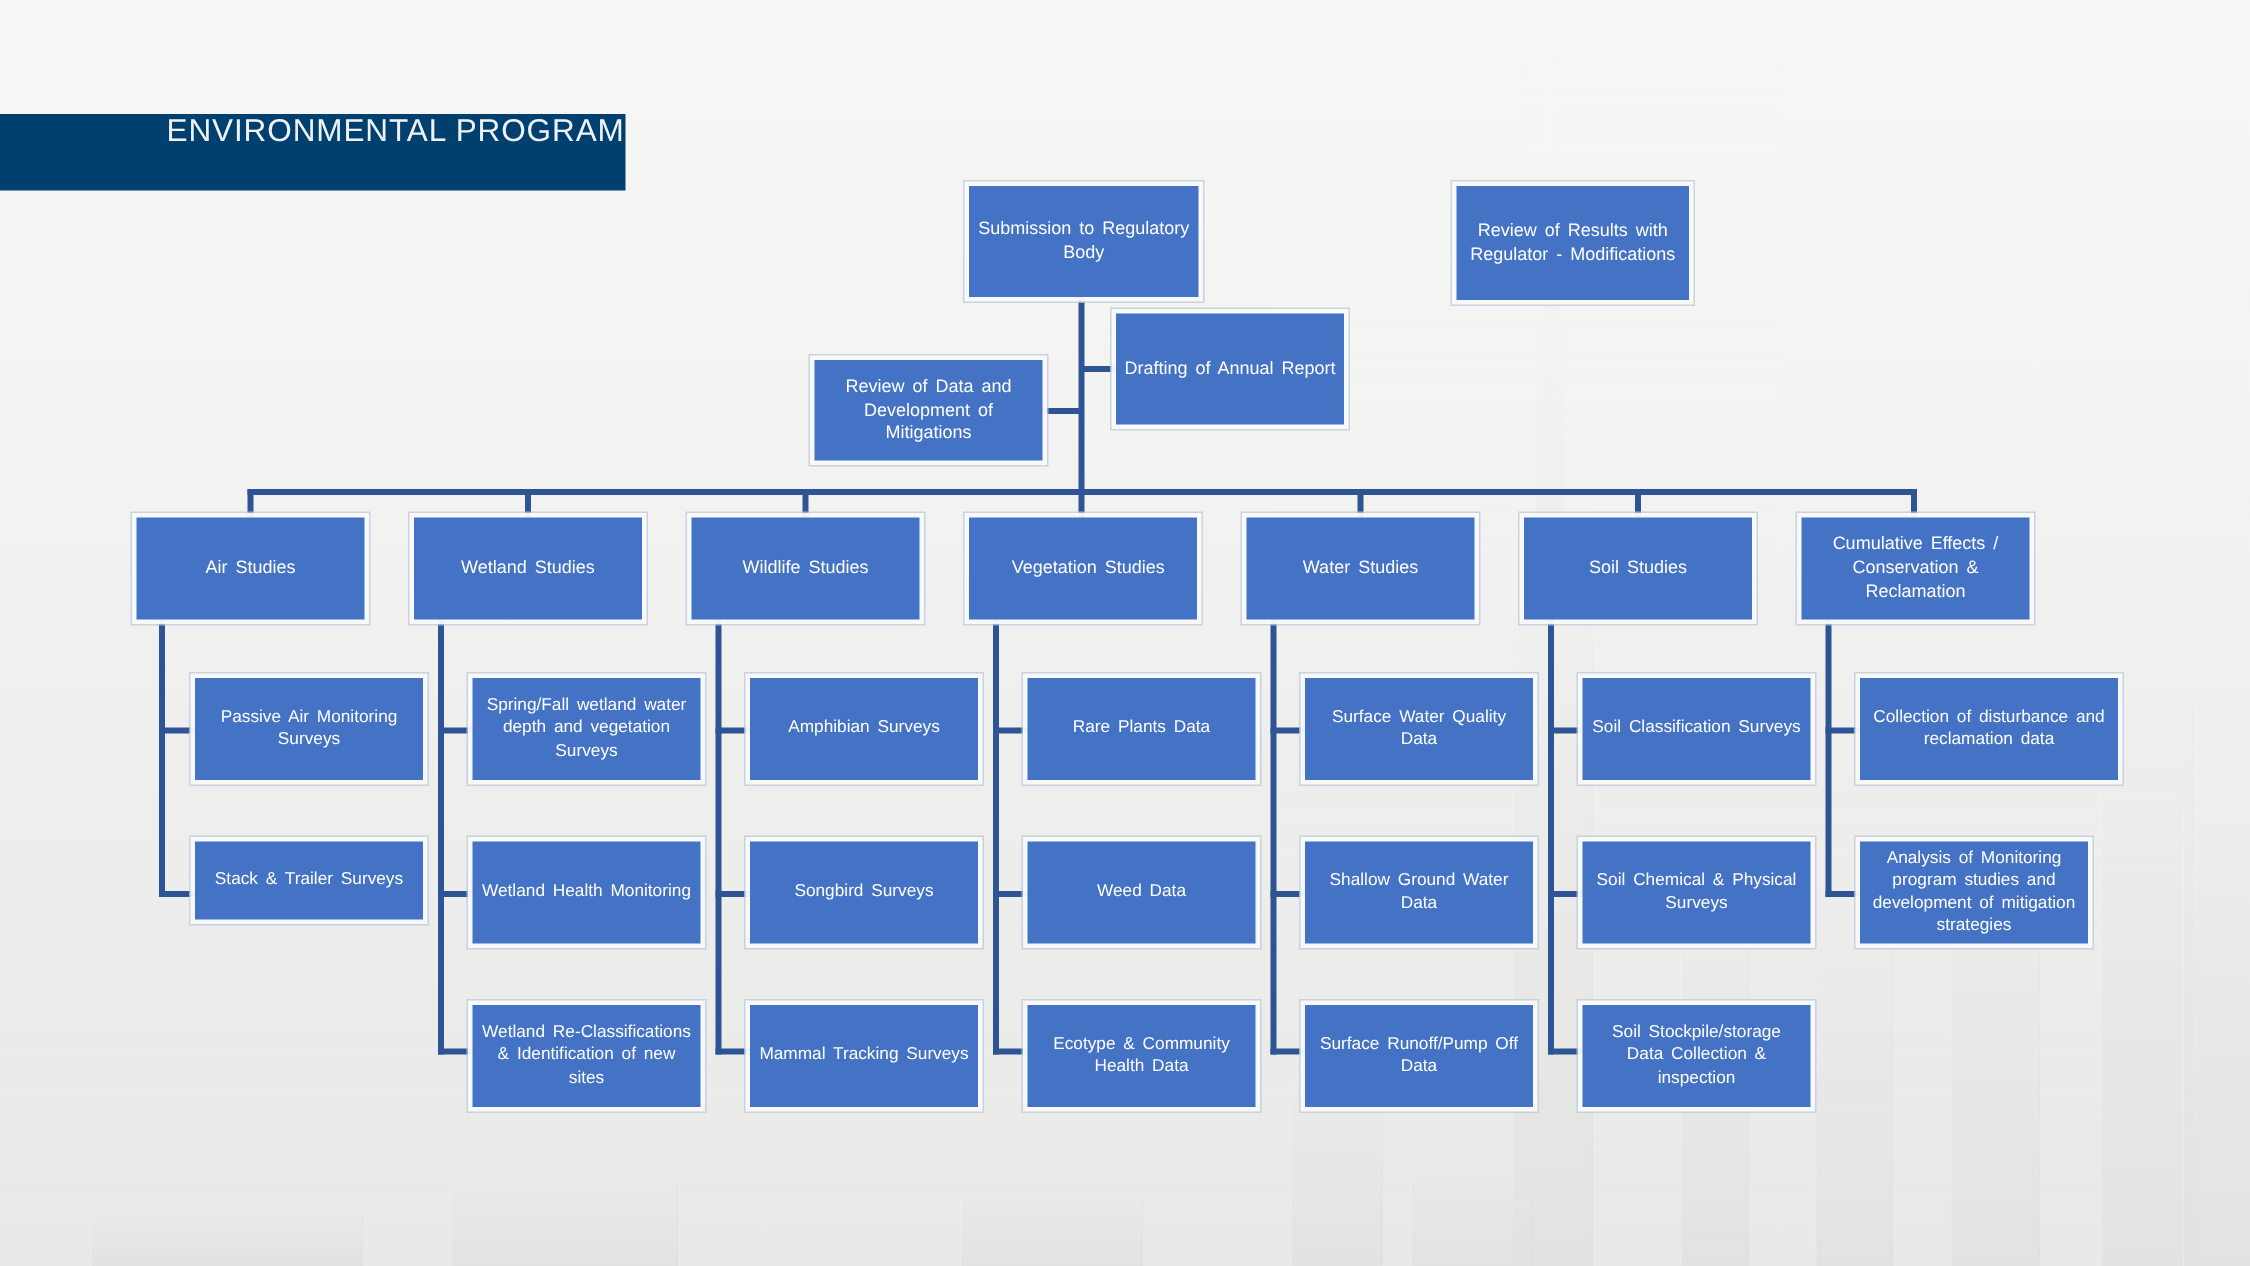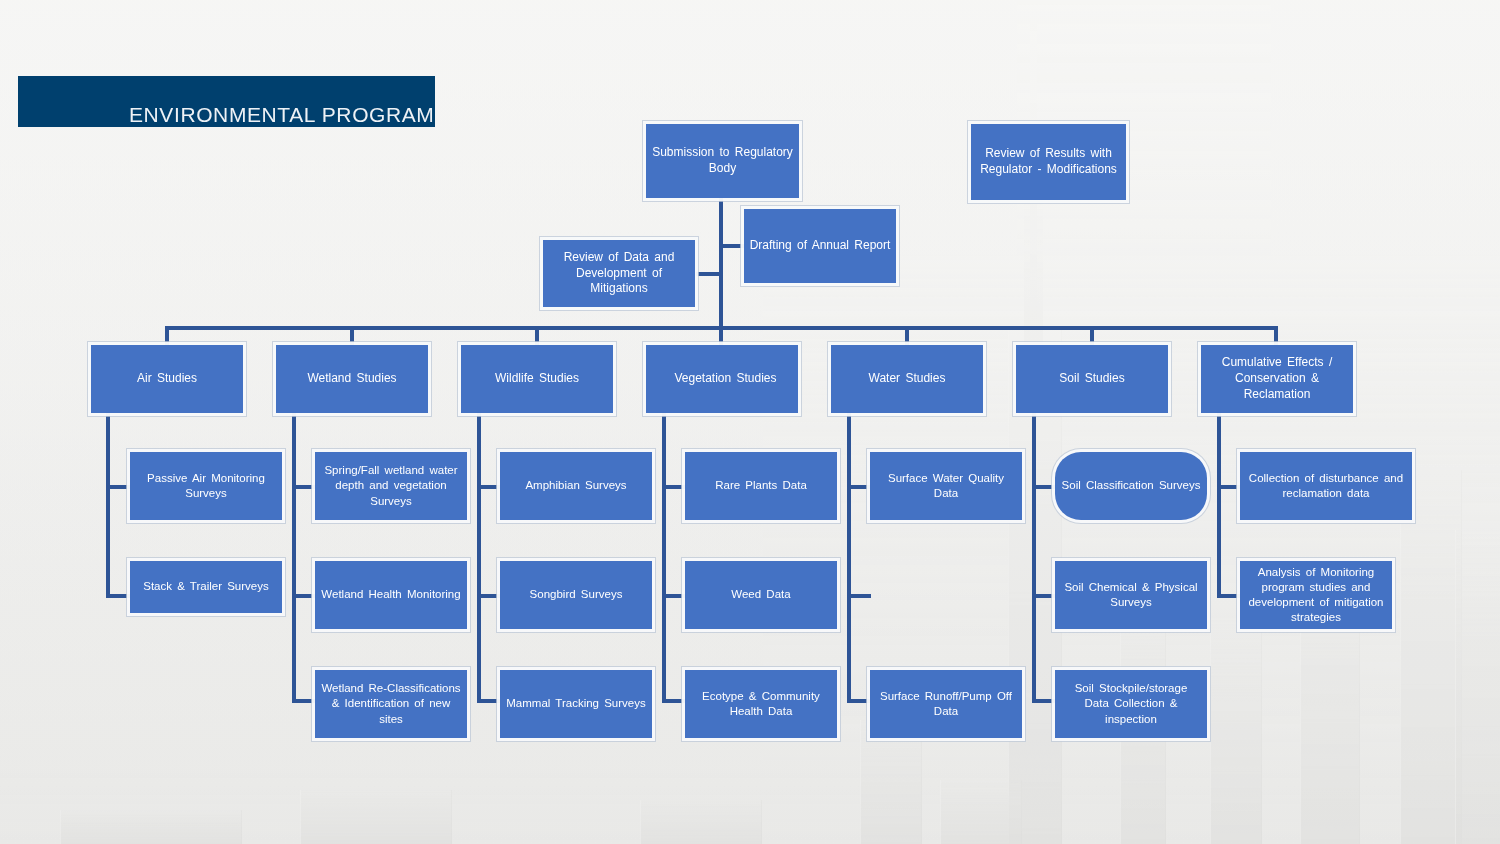--- a/index.html
+++ b/index.html
@@ -50,22 +50,21 @@
   }
 
   
   .title-bar {
     position: absolute;
     left: 0; top: 76px;
     width: 417px; height: 51px;
     background: #00406E;
     z-index: 5;
     display: flex;
-    align-items: flex-end;
-    margin-left: 18px;
+    align-items: flex-start;
   }
   .title-bar .title-text {
     color: #eef2f6;
     font-size: 21px;
     letter-spacing: 0.6px;
     font-weight: 400;
     padding-left: 111px;
     white-space: nowrap;
   }
 
@@ -222,39 +221,42 @@
   </div>
   <div class="node" style="left:500px; top:452px; width:152px; height:68px;">
     <span>Amphibian  Surveys</span>
   </div>
   <div class="node" style="left:870px; top:452px; width:152px; height:68px;">
     <span>Surface  Water Quality Data</span>
   </div>
   <div class="node" style="left:685px; top:452px; width:152px; height:68px;">
     <span>Rare Plants Data</span>
   </div>
-  <div class="node" style="left:1055px; top:452px; width:152px; height:68px;border-radius:26px;">
+  <div class="node" style="left:1055px; top:452px; width:152px; height:68px;">
     <span>Soil Classification   Surveys</span>
   </div>
   <div class="node" style="left:1240px; top:452px; width:172px; height:68px;">
     <span>Collection   of disturbance and reclamation  data</span>
   </div>
 
   <div class="node" style="left:130px; top:561px; width:152px; height:52px;">
     <span>Stack &amp; Trailer  Surveys</span>
   </div>
   <div class="node" style="left:315px; top:561px; width:152px; height:68px;">
     <span>Wetland  Health Monitoring</span>
   </div>
   <div class="node" style="left:500px; top:561px; width:152px; height:68px;">
     <span>Songbird  Surveys</span>
   </div>
   <div class="node" style="left:685px; top:561px; width:152px; height:68px;">
     <span>Weed Data</span>
   </div>
+  <div class="node" style="left:870px; top:561px; width:152px; height:68px;">
+    <span>Shallow Ground  Water Data</span>
+  </div>
   <div class="node" style="left:1055px; top:561px; width:152px; height:68px;">
     <span>Soil Chemical  &amp; Physical Surveys</span>
   </div>
   <div class="node" style="left:1240px; top:561px; width:152px; height:68px;">
     <span>Analysis of Monitoring program  studies and development  of mitigation  strategies</span>
   </div>
 
   <div class="node" style="left:315px; top:670px; width:152px; height:68px;">
     <span>Wetland  Re-Classifications  &amp; Identification  of new sites</span>
   </div>

